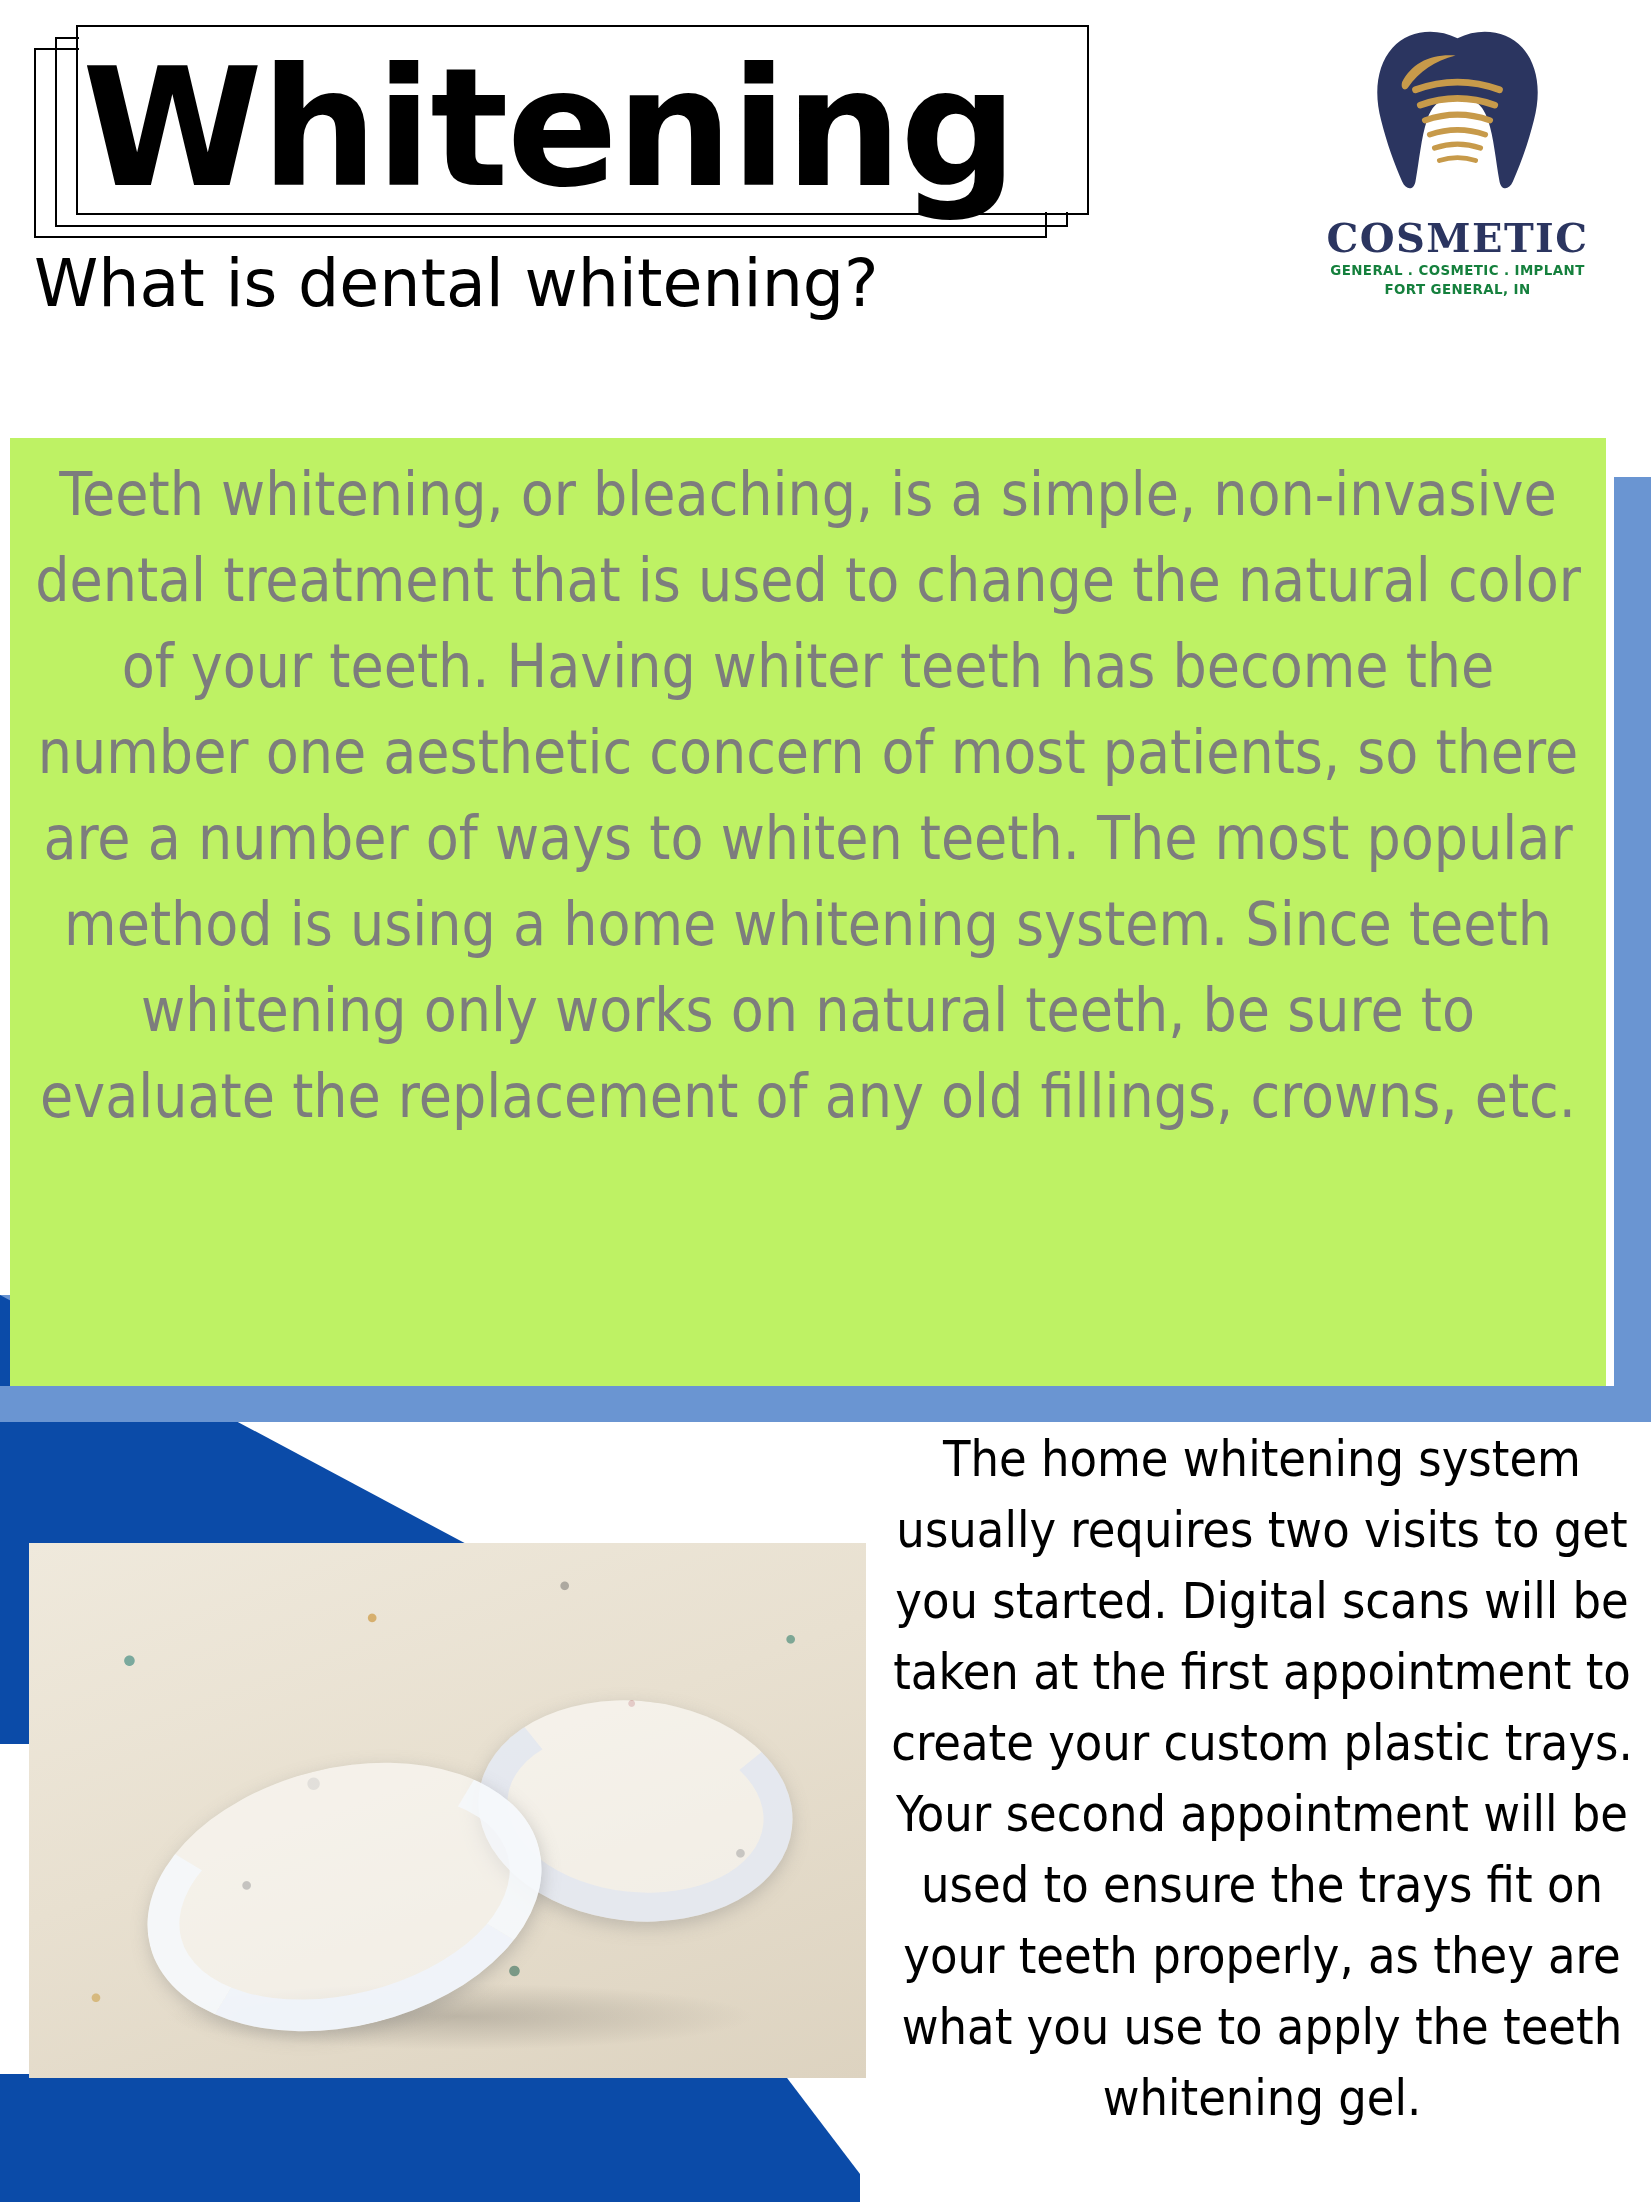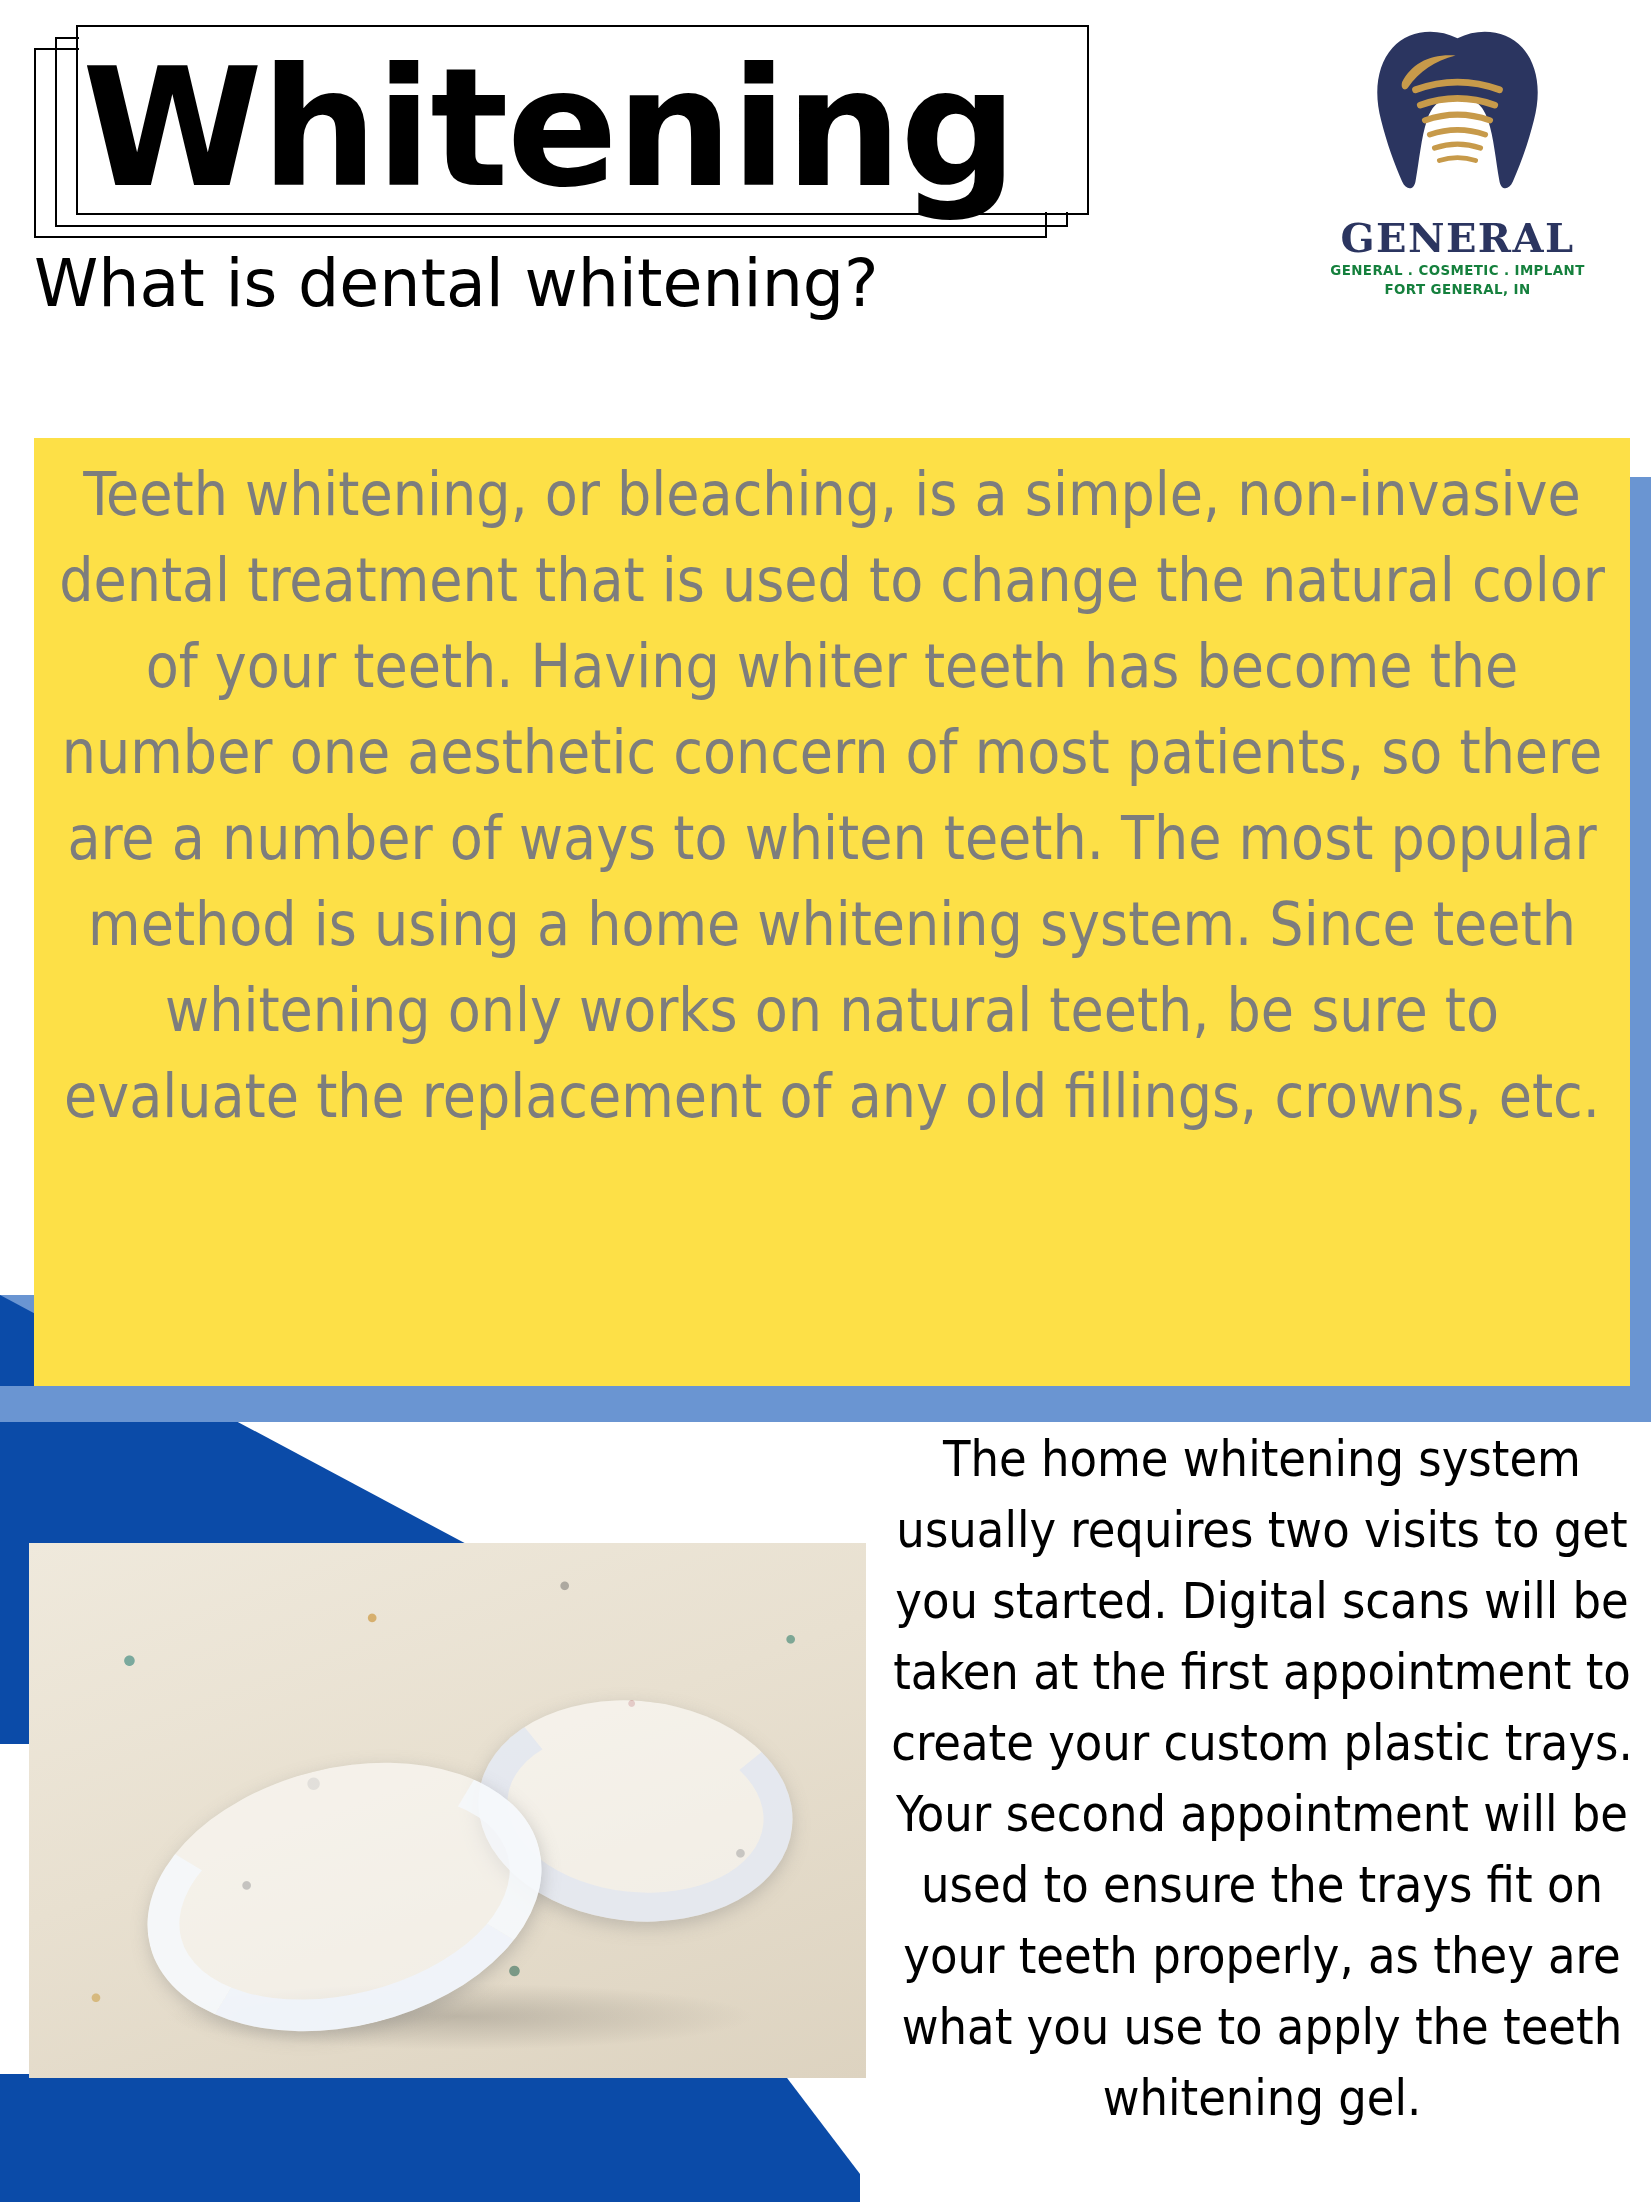--- a/index.html
+++ b/index.html
@@ -96,22 +96,22 @@
     font-weight:700;
     font-size:13.4px;
     letter-spacing:0.4px;
     color:#15803d;
     line-height:16.3px;
     margin-top:2.9px;
   }
 
   
   .body-box{
-    position:absolute; left:34px; top:438px; width:1596px; height:948px;
-    background:#fde047;
+    position:absolute; left:10px; top:438px; width:1596px; height:948px;
+    background:#bef264;
     padding:13.4px 25px;
   }
   .body-text{
     font-family:"DejaVu Sans Condensed","DejaVu Sans", sans-serif;
     font-size:60px;
     line-height:86px;
     color:#7d7d7d;
     text-align:center;
     font-stretch:condensed;
   }
@@ -203,21 +203,21 @@
              C258 74 254 46 238 28
              C222 10 194 6 170 18 Z" fill="#2b3560"></path>
     <path d="M112 64 C122 44 142 34 168 36 C146 42 130 52 118 70 C115 74 110 71 112 64 Z" fill="#c79a4a"></path>
     <path d="M126 72 Q170 56 214 72" stroke="#c79a4a" stroke-width="7" fill="none" stroke-linecap="round"></path>
     <path d="M131 88 Q170 74 209 88" stroke="#c79a4a" stroke-width="7" fill="none" stroke-linecap="round"></path>
     <path d="M136 104 Q170 92 204 104" stroke="#c79a4a" stroke-width="6.5" fill="none" stroke-linecap="round"></path>
     <path d="M141 119 Q170 109 199 119" stroke="#c79a4a" stroke-width="6" fill="none" stroke-linecap="round"></path>
     <path d="M146 133 Q170 125 194 133" stroke="#c79a4a" stroke-width="5.5" fill="none" stroke-linecap="round"></path>
     <path d="M151 146 Q170 140 189 146" stroke="#c79a4a" stroke-width="5" fill="none" stroke-linecap="round"></path>
   </svg>
-  <div class="logo-word">GENERAL</div>
+  <div class="logo-word">COSMETIC</div>
   <div class="logo-tag">GENERAL . COSMETIC . IMPLANT</div>
   <div class="logo-tag">FORT GENERAL, IN</div>
 </div>
 
 <div class="body-box">
   <div class="body-text">Teeth whitening, or bleaching, is a simple, non-invasive dental treatment that is used to change the natural color of your teeth. Having whiter teeth has become the number one aesthetic concern of most patients, so there are a number of ways to whiten teeth. The most popular method is using a home whitening system. Since teeth whitening only works on natural teeth, be sure to evaluate the replacement of any old fillings, crowns, etc.</div>
 </div>
 
 <div class="photo">
   <div class="tray-shadow"></div>

